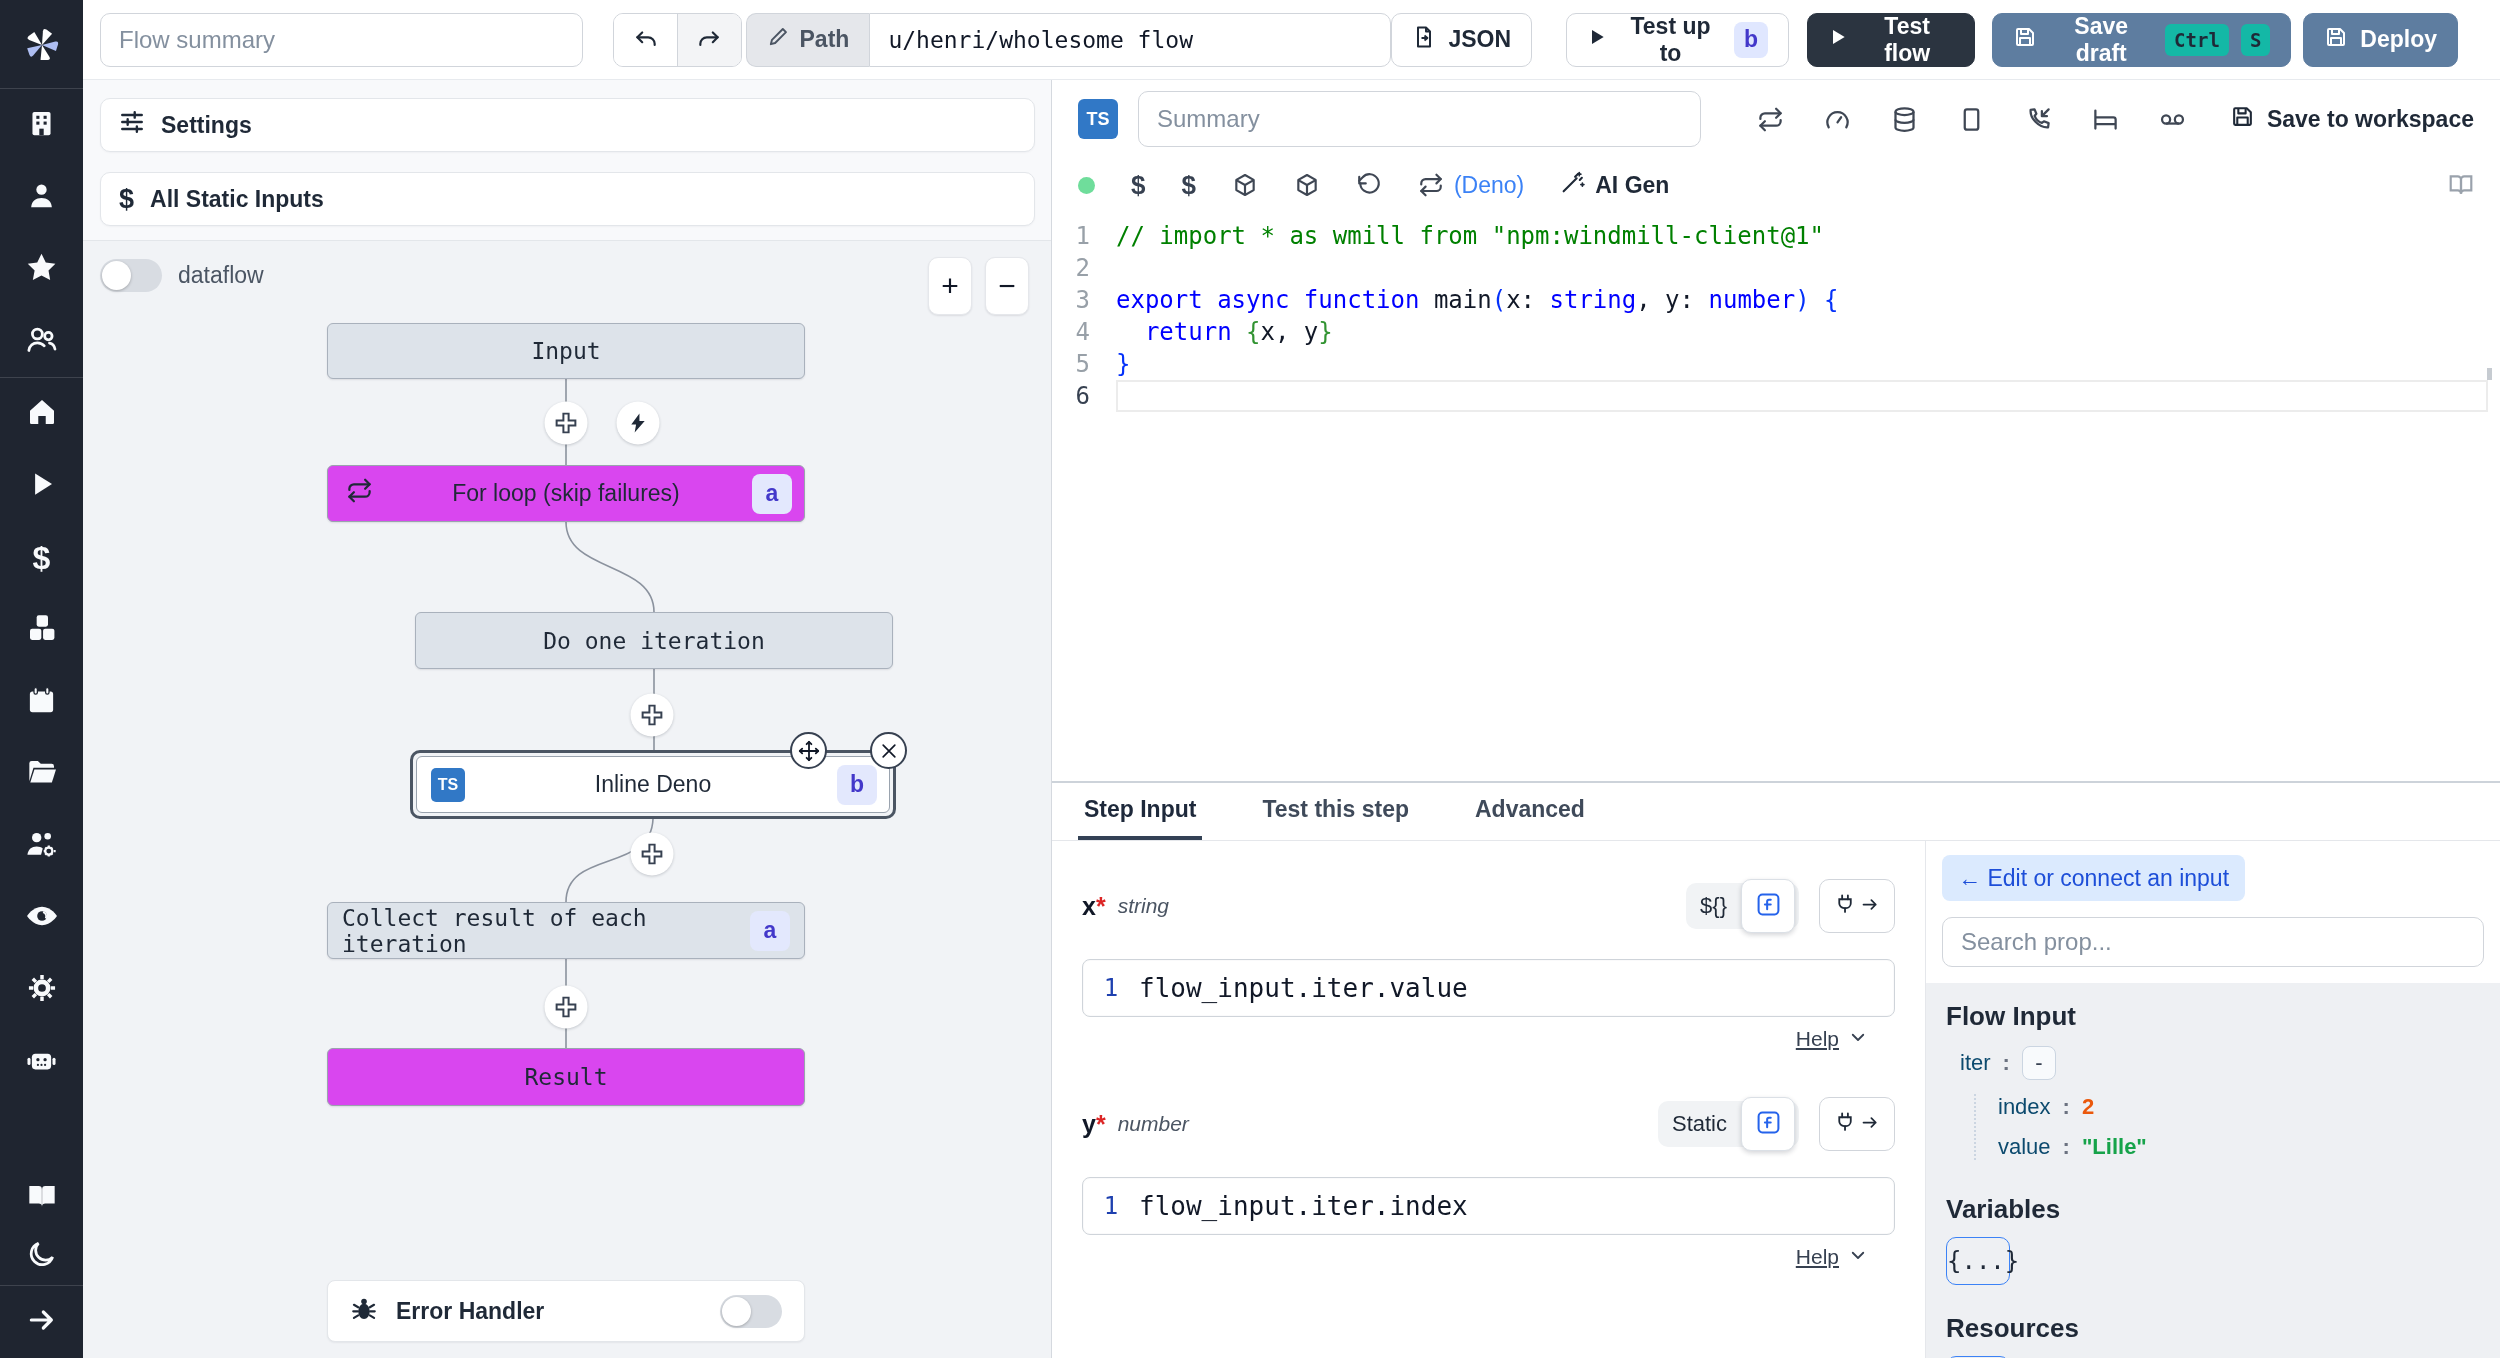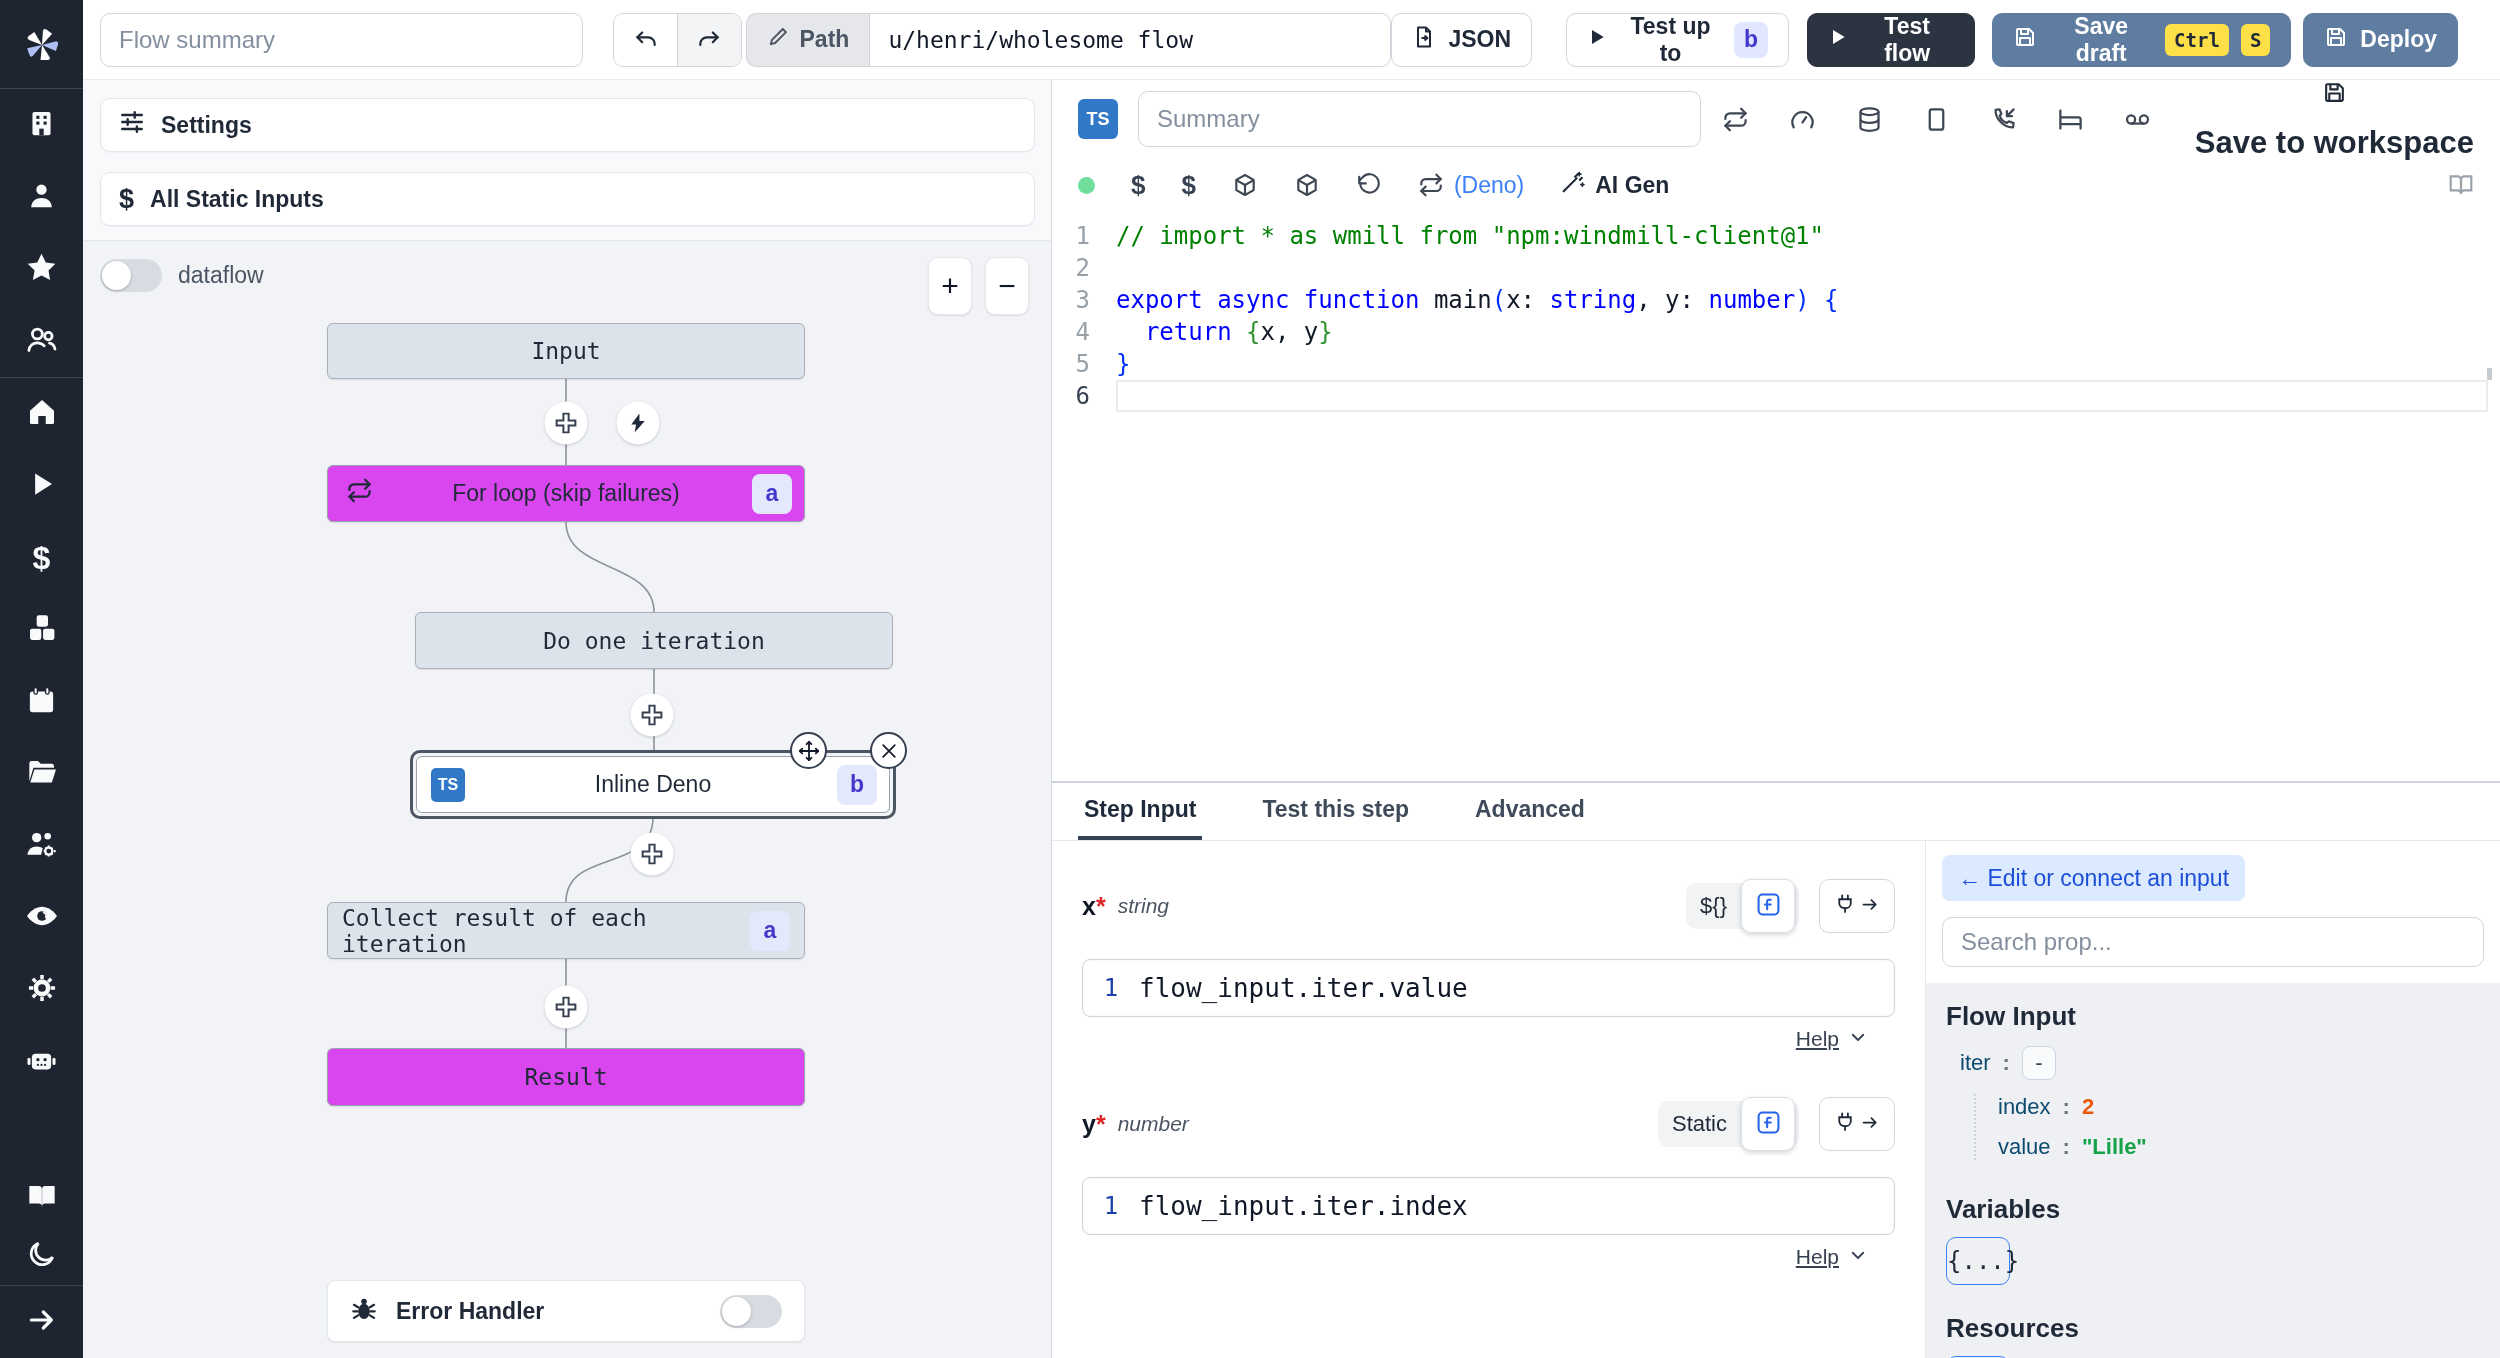--- a/index.html
+++ b/index.html
@@ -26,21 +26,21 @@
   .undo-group button { width:65px; background:#fff; border:none; display:flex; align-items:center; justify-content:center; cursor:pointer; }
   .undo-group button + button { border-left:1px solid #d1d5db; background:#f3f4f6; }
   .path-group { display:flex; margin-left:4px; height:54px; }
   .path-label { background:#e5e7eb; border:1px solid #d1d5db; border-right:none; border-radius:10px 0 0 10px; display:flex; align-items:center; gap:10px; padding:0 20px; font-size:23px; font-weight:600; color:#4b5563; }
   .path-input { width:522px; border-radius:0 10px 10px 0; font-family:"DejaVu Sans Mono","Liberation Mono",monospace; font-size:23px; }
   .tb-spacer { flex:1; }
   .btn { height:54px; border-radius:10px; display:inline-flex; align-items:center; justify-content:center; gap:12px; font-size:23px; font-weight:600; cursor:pointer; border:1px solid #d1d5db; background:#fff; color:#1f2937; padding:0 20px; }
   .btn-dark { background:#2b3440; border-color:#2b3440; color:#fff; }
   .btn-blue { background:#5e7da0; border-color:#5e7da0; color:#fff; }
   .badge-step { background:#e0e7ff; color:#4338ca; border-radius:8px; min-width:34px; height:36px; display:inline-flex; align-items:center; justify-content:center; font-weight:700; }
-  .kbd { background:#fde047; color:#1f2937; border-radius:6px; padding:5px 9px; font-size:19px; font-weight:600; font-family:"DejaVu Sans Mono","Liberation Mono",monospace; }
+  .kbd { background:#14b8a6; color:#1f2937; border-radius:6px; padding:5px 9px; font-size:19px; font-weight:600; font-family:"DejaVu Sans Mono","Liberation Mono",monospace; }
 
   
   .content { flex:1; display:flex; min-height:0; }
 
   
   .flow-panel { width:969px; background:#f8f9fb; position:relative; border-right:1px solid #d5d9df; flex-shrink:0; }
   .card { position:absolute; left:17px; width:935px; height:54px; background:#fff; border:1px solid #e3e6ea; border-radius:10px; display:flex; align-items:center; gap:16px; padding:0 18px; font-size:23px; font-weight:700; color:#1f2937; box-shadow:0 1px 2px rgba(16,24,40,.04); cursor:pointer; }
   .graph { position:absolute; top:160px; left:0; right:0; bottom:0; background:#f1f3f6; border-top:1px solid #e3e6ea; overflow:hidden; }
   .graph svg.wires { position:absolute; top:0; left:0; }
   .df-row { position:absolute; top:18px; left:17px; display:flex; align-items:center; gap:16px; }
@@ -65,21 +65,21 @@
   .error-card .spacer { flex:1; }
 
   
   .right-side { flex:1; display:flex; flex-direction:column; min-width:0; }
   .editor-pane { height:703px; position:relative; background:#fff; border-bottom:2px solid #cdd3da; flex-shrink:0; }
   .ed-header { height:78px; display:flex; align-items:center; padding:0 26px; gap:0; }
   .ts-badge { width:40px; height:40px; border-radius:6px; background:#3178c6; color:#fff; font-weight:700; font-size:18px; display:flex; align-items:center; justify-content:center; flex-shrink:0; }
   .summary-input2 { width:563px; height:56px; margin-left:20px; }
   .ed-icons { margin-left:auto; display:flex; align-items:center; gap:40px; }
   .icon-btn { background:none; border:none; cursor:pointer; display:flex; align-items:center; justify-content:center; }
-  .save-ws { display:flex; align-items:center; gap:12px; font-size:31px; font-weight:600; color:#1f2937; cursor:pointer; margin-left:44px;flex-direction:column; }
+  .save-ws { display:flex; align-items:center; gap:12px; font-size:23px; font-weight:600; color:#1f2937; cursor:pointer; margin-left:44px; }
   .ed-toolbar { height:54px; display:flex; align-items:center; gap:36px; padding:0 26px; }
   .dot { width:17px; height:17px; border-radius:50%; background:#6fdd9b; }
   .tb-dollar { font-size:26px; font-weight:600; color:#374151; cursor:pointer; }
   .deno-group { display:flex; align-items:center; gap:10px; }
   .deno-label { font-size:23px; color:#3b82f6; }
   .aigen { display:flex; align-items:center; gap:10px; font-size:23px; font-weight:600; color:#1f2937; cursor:pointer; }
   .tb-right { margin-left:auto; }
   .code-area { position:relative; margin-top:8px; }
   .code-line { display:flex; height:32px; line-height:32px; font-family:"DejaVu Sans Mono","Liberation Mono",monospace; font-size:24px; position:relative; }
   .code-line .ln { width:64px; text-align:right; padding-right:26px; color:#98a0a8; flex-shrink:0; }

